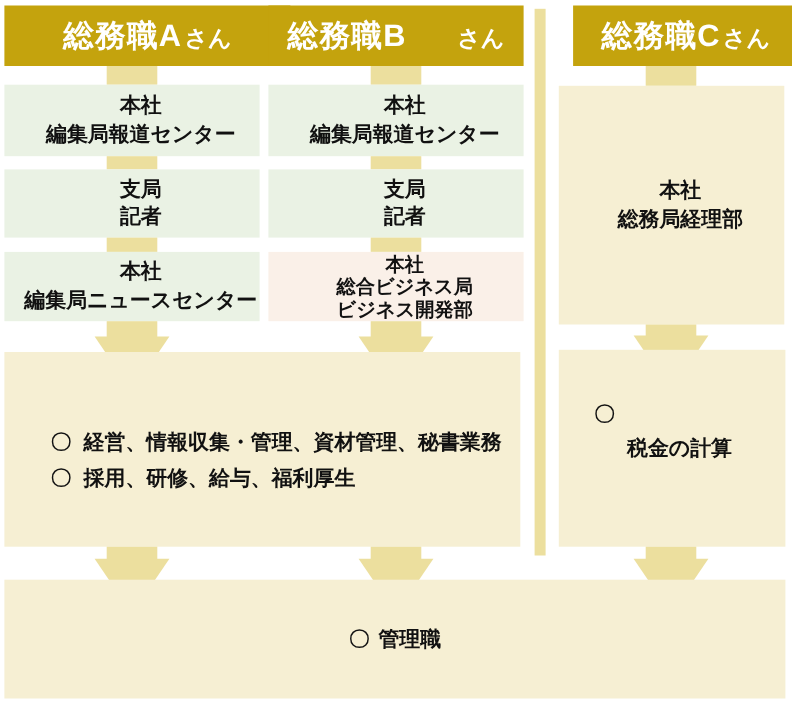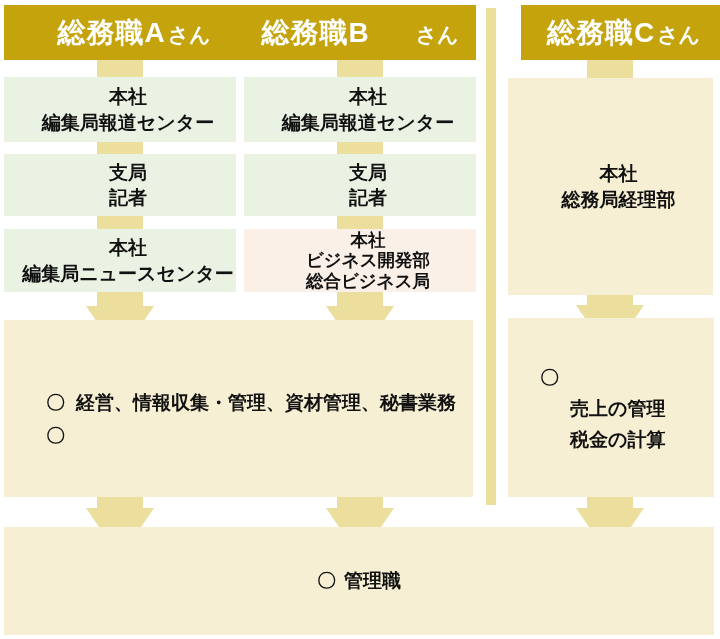--- a/index.html
+++ b/index.html
@@ -82,22 +82,22 @@
     <div>編集局報道センター</div>
   </div>
   <div class="abs conn" style="left:337px;top:142px;width:46px;height:12px;"></div>
   <div class="abs stepbox green fs19" style="left:244px;top:154px;width:232px;height:62px;">
     <div>支局</div>
     <div>記者</div>
   </div>
   <div class="abs conn" style="left:337px;top:216px;width:46px;height:13px;"></div>
   <div class="abs stepbox pink fs18" style="left:244px;top:229px;width:232px;height:63px;">
     <div>本社</div>
+    <div>総合ビジネス局</div>
     <div>ビジネス開発部</div>
-    <div>総合ビジネス局</div>
   </div>
   <div class="abs conn" style="left:337px;top:292px;width:46px;height:16px;"></div>
   <div class="abs arrowhead" style="left:326px;top:306px;"></div>
 
   <div class="abs hdr" style="left:521px;top:5px;width:205px;height:55px;">
     <span class="hmain">総務職C</span>
       <span class="hsuffix">さん</span>
   </div>
   <div class="abs conn" style="left:587px;top:60px;width:46px;height:18px;"></div>
   <div class="abs stepbox cream fs19" style="left:508px;top:78px;width:205px;height:217px;">
@@ -107,30 +107,27 @@
   <div class="abs conn" style="left:587px;top:295px;width:46px;height:14px;"></div>
   <div class="abs arrowhead" style="left:576px;top:305px;"></div>
 
   <div class="abs cream duties ab-duties" style="left:4px;top:320px;width:469px;height:177px;">
     <div class="duty-row">
       <span class="bullet">〇</span>
       <span>経営、情報収集・管理、資材管理、秘書業務</span>
     </div>
     <div class="duty-row">
       <span class="bullet">〇</span>
+      <span>採用、研修、給与、福利厚生</span>
     </div>
   </div>
 
   <div class="abs cream duties c-duties" style="left:508px;top:318px;width:206px;height:179px;">
     <div class="duty-row">
       <span class="bullet">〇</span>
-    </div>
-    <div class="duty-row">
-      <span class="bullet"></span>
-      <span>売上の管理</span>
     </div>
     <div class="duty-row">
       <span class="bullet"></span>
       <span>税金の計算</span>
     </div>
   </div>
 
   <div class="abs conn" style="left:97px;top:497px;width:46px;height:14px;"></div>
   <div class="abs arrowhead" style="left:86px;top:508px;"></div>
   <div class="abs conn" style="left:337px;top:497px;width:46px;height:14px;"></div>

